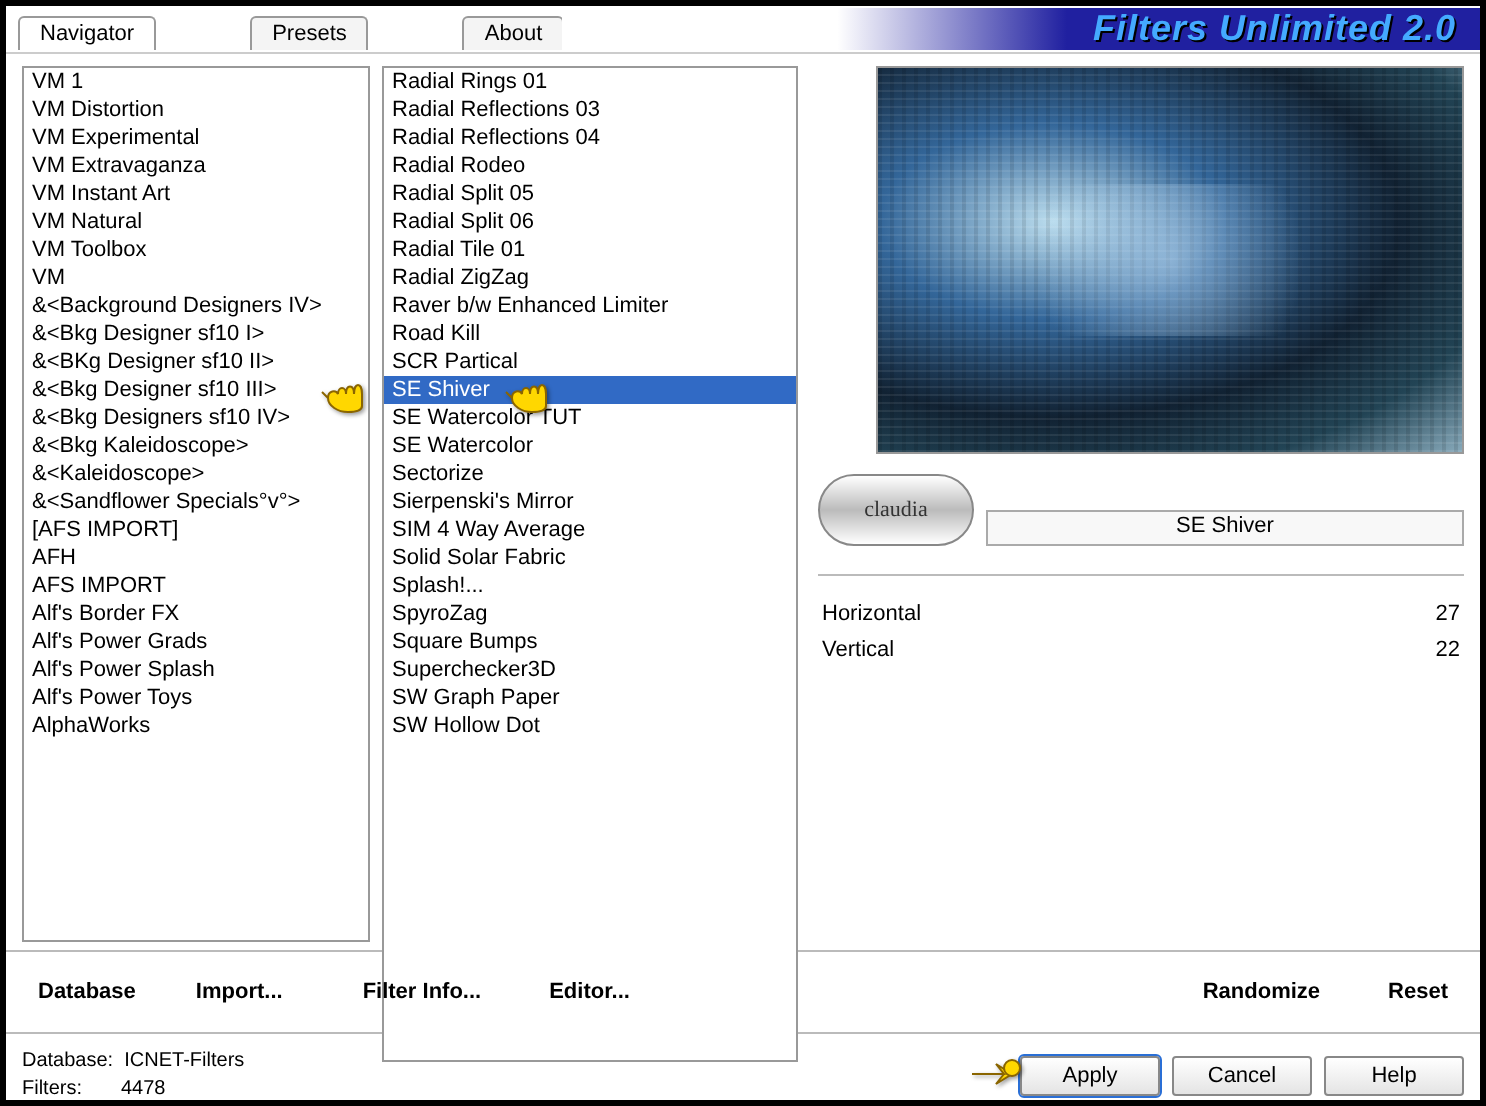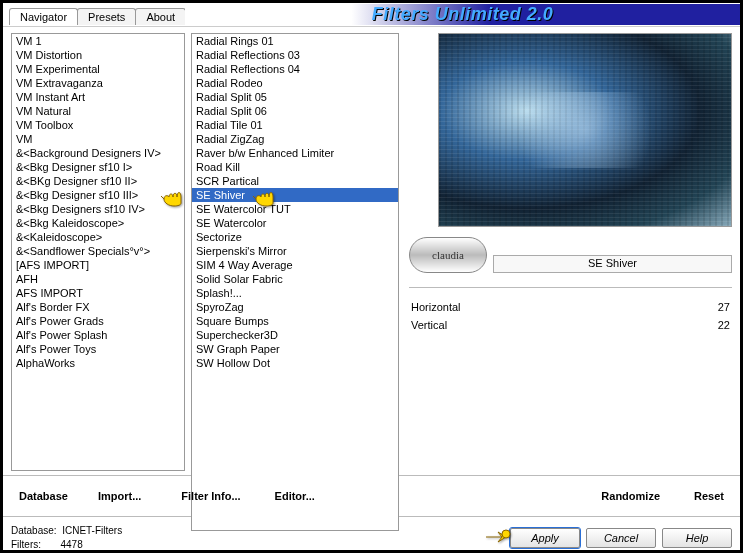--- a/index.html
+++ b/index.html
@@ -1,22 +1,22 @@
 <!DOCTYPE html>
 <html><head>
 <meta charset="utf-8">
 <style>
 * { box-sizing: border-box; margin: 0; padding: 0; }
 body { font-family: Tahoma, Arial, sans-serif; font-size: 11px; background: #000; width: 743px; height: 553px; overflow: hidden; }
 .window { background: #fff; width: 739px; height: 549px; margin: 2px; border: 1px solid #000; position: relative; }
 .title-bar { display: flex; align-items: center; height: 24px; border-bottom: 1px solid #ccc; }
-.tabs { display: flex; padding-left: 6px; padding-top: 4px; }
+.tabs { display: flex; padding-left: 6px; padding-top: 4px; gap: 48px; }
 .tab { padding: 2px 10px; border: 1px solid #999; border-bottom: none; background: #f4f4f4; font-size: 11px; border-radius: 3px 3px 0 0; margin-right: -1px; cursor: pointer; }
 .tab.active { background: #fff; position: relative; z-index: 2; }
-.brand-area { flex: 1; background: linear-gradient(90deg, #fff 0%, #fff 30%, #2020a0 55%, #2020a0 100%); text-align: center; padding-right: 0; }
+.brand-area { flex: 1; background: linear-gradient(90deg, #fff 0%, #fff 30%, #2020a0 55%, #2020a0 100%); text-align: right; padding-right: 12px; }
 .brand { color: #4af; font-family: Arial, sans-serif; font-size: 18px; font-weight: bold; font-style: italic; letter-spacing: 0.5px; text-shadow: 1px 1px 0 #000; }
 .main-area { display: flex; height: 448px; padding: 6px 8px 0 8px; }
 .list-panel { border: 1px solid #999; background: #fff; overflow-y: scroll; overflow-x: hidden; font-size: 11px; }
 .list-panel.left { width: 174px; height: 438px; margin-right: 6px; }
 .list-panel.right { width: 208px; height: 498px; }
 .list-item { padding: 1px 4px; white-space: nowrap; cursor: pointer; position: relative; }
 .list-item.selected { background: #316ac5; color: #fff; }
 .preview-section { flex: 1; padding-left: 10px; display: flex; flex-direction: column; }
 .preview-img { width: 294px; height: 194px; border: 1px solid #999; background: radial-gradient(ellipse at 30% 40%, #bde 0%, #369 30%, #123 60%, #245 80%, #8ab 100%); position: relative; overflow: hidden; margin-left: auto; margin-right: 0; }
 .preview-img::before { content: ""; position: absolute; inset: 0; background: repeating-linear-gradient(0deg, rgba(255,255,255,0.08) 0 1px, transparent 1px 4px), repeating-linear-gradient(90deg, rgba(0,0,0,0.1) 0 2px, transparent 2px 6px); }
@@ -26,21 +26,21 @@
 .filter-name-box { flex: 1; height: 18px; border: 1px solid #aaa; background: #f8f8f8; padding: 1px 6px; font-size: 11px; text-align: center; }
 .sep-line { height: 1px; background: #bbb; margin: 14px 0 10px 0; }
 .slider-row { display: flex; align-items: center; padding: 3px 2px; font-size: 11px; }
 .slider-row .lbl { width: 70px; }
 .slider-row .val { margin-left: auto; width: 30px; text-align: right; }
 .bottom-buttons-row { display: flex; align-items: center; border-top: 1px solid #bbb; border-bottom: 1px solid #bbb; padding: 20px 8px; height: 28px; }
 .btn-text { font-size: 11px; font-weight: bold; padding: 3px 8px; cursor: pointer; }
 .spacer { flex: 1; }
 .status-row { display: flex; align-items: center; padding: 4px 8px; height: 42px; }
 .status-text { font-size: 10px; line-height: 14px; }
-.win-button { border: 1px solid #888; background: linear-gradient(180deg, #fff, #e4e4e4); padding: 3px 0; width: 70px; font-size: 11px; text-align: center; cursor: pointer; border-radius: 2px; margin-left: 6px; font-style: italic; }
+.win-button { border: 1px solid #888; background: linear-gradient(180deg, #fff, #e4e4e4); padding: 3px 0; width: 70px; font-size: 11px; text-align: center; cursor: pointer; border-radius: 2px; margin-left: 6px; }
 .win-button.primary { outline: 1px solid #2a6fd6; }
 .pointer { position: absolute; width: 30px; height: 22px; pointer-events: none; z-index: 10; }
 .pointer svg { width: 100%; height: 100%; filter: drop-shadow(1px 1px 1px rgba(0,0,0,0.4)); }
 ::-webkit-scrollbar { width: 16px; }
 ::-webkit-scrollbar-track { background: #f0f0f0; border-left: 1px solid #ccc; }
 ::-webkit-scrollbar-thumb { background: #cdcdcd; border: 1px solid #999; }
 ::-webkit-scrollbar-button { background: #e8e8e8; border: 1px solid #999; height: 16px; }
 </style>
 </head>
 <body>

